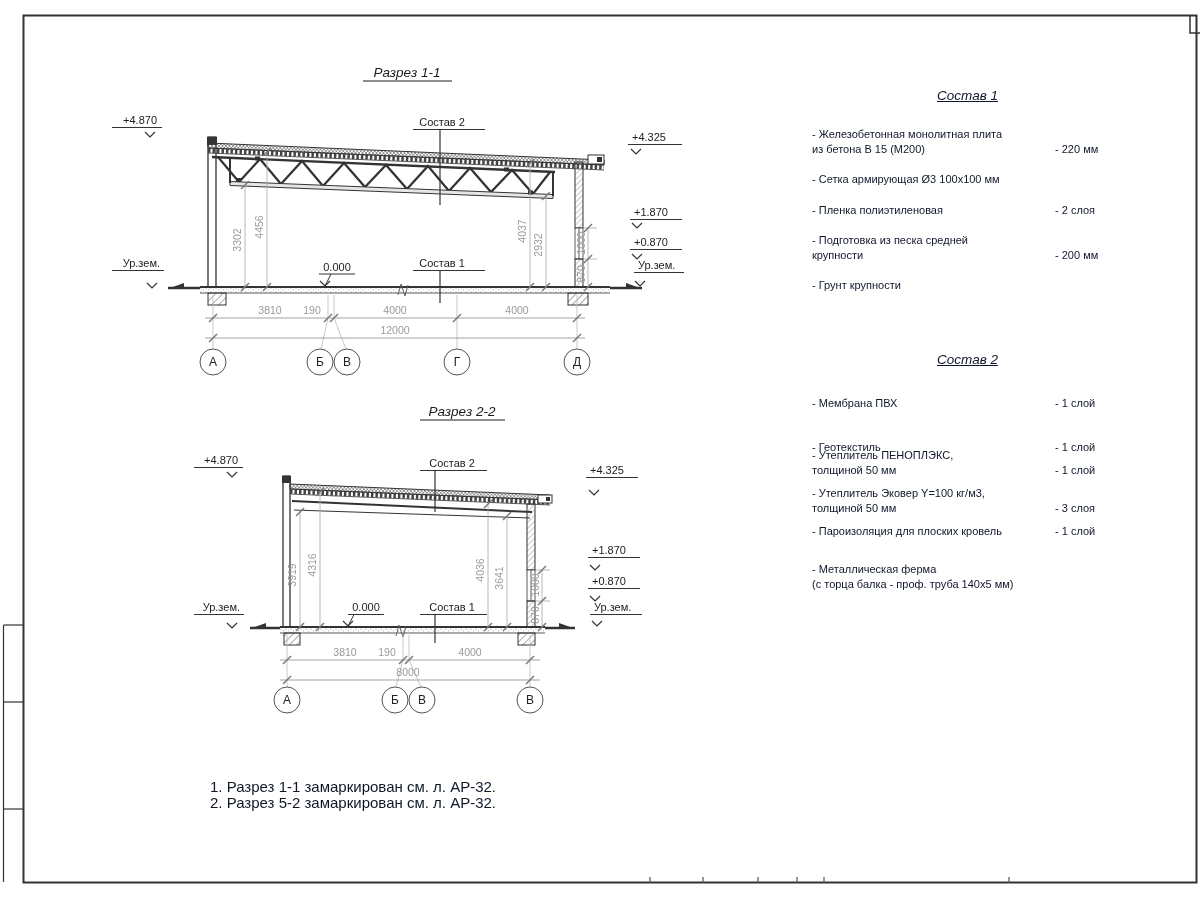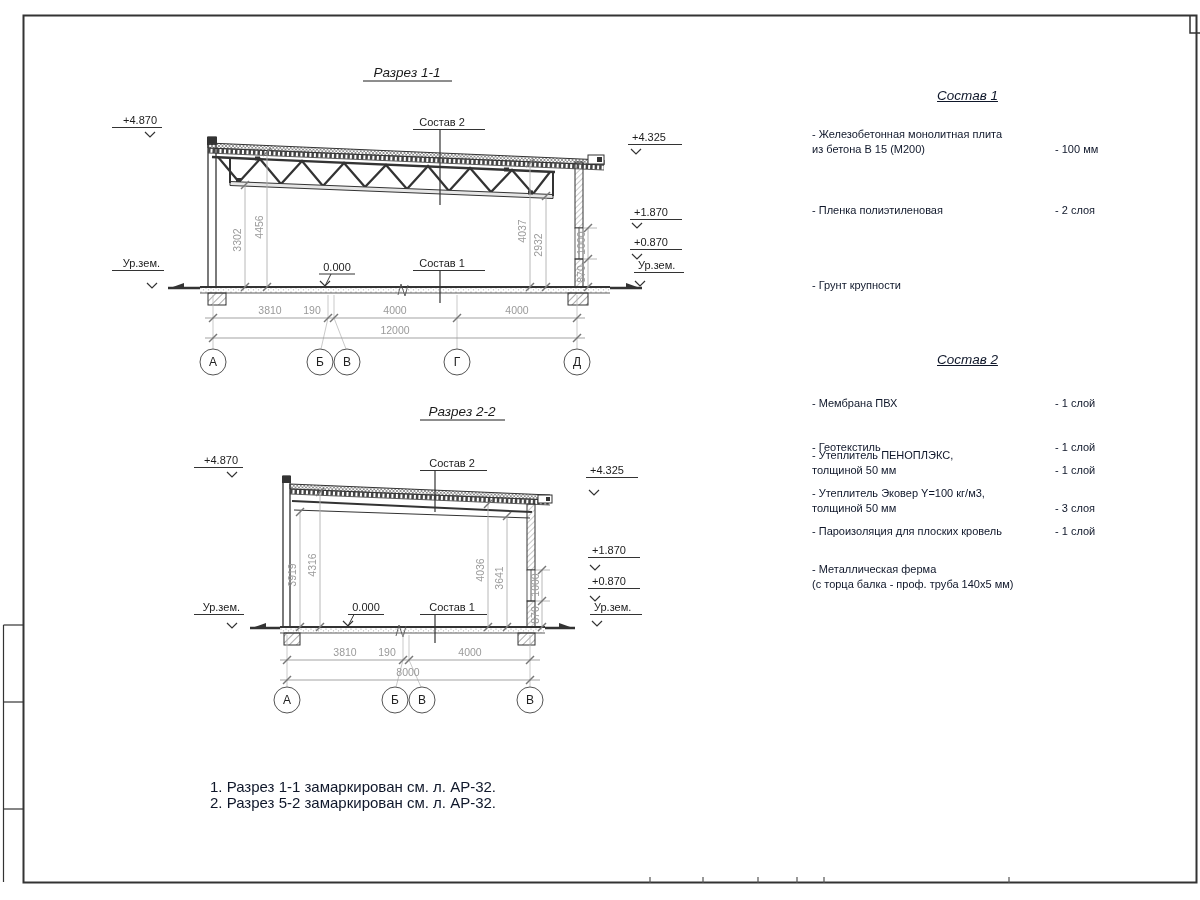--- a/index.html
+++ b/index.html
@@ -335,25 +335,33 @@
     <text class="t-axis" x="215" y="304" text-anchor="middle">Б</text>
     <text class="t-axis" x="242" y="304" text-anchor="middle">В</text>
     <text class="t-axis" x="350" y="304" text-anchor="middle">В</text>
   </svg>
 
   <div class="comp-title" style="left:880px;top:88px">Состав 1</div>
 
   <div class="comp-row val-l2" style="top:127px">
     <div class="comp-text">- Железобетонная  монолитная плита
   из бетона В 15 (М200)</div>
-    <div class="comp-val">- 100 мм</div>
+    <div class="comp-val">- 220 мм</div>
+  </div>
+  <div class="comp-row" style="top:172px">
+    <div class="comp-text">- Сетка армирующая Ø3 100x100 мм</div>
   </div>
   <div class="comp-row" style="top:203px">
     <div class="comp-text">- Пленка полиэтиленовая</div>
     <div class="comp-val">-  2 слоя</div>
+  </div>
+  <div class="comp-row val-l2" style="top:233px">
+    <div class="comp-text">- Подготовка из песка средней
+  крупности</div>
+    <div class="comp-val">- 200 мм</div>
   </div>
   <div class="comp-row" style="top:278px">
     <div class="comp-text">- Грунт крупности</div>
   </div>
 
   <div class="comp-title" style="left:880px;top:352px">Состав 2</div>
 
   <div class="comp-row" style="top:396px">
     <div class="comp-text">- Мембрана ПВХ</div>
     <div class="comp-val">- 1 слой</div>

